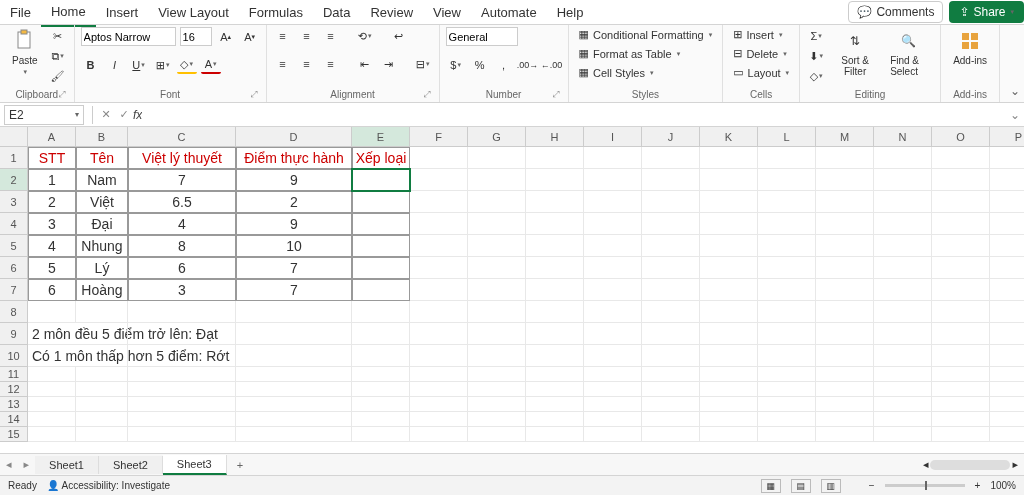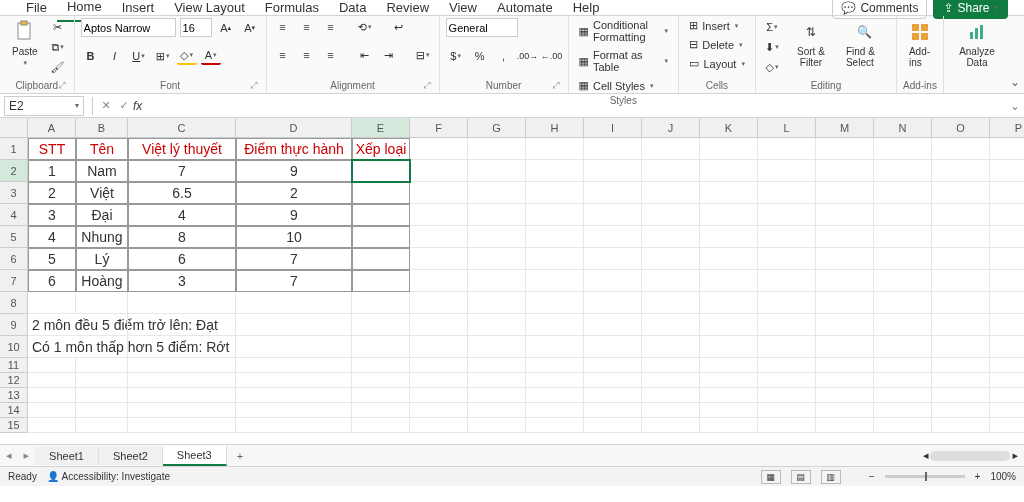--- a/index.html
+++ b/index.html
@@ -1,19 +1,19 @@
 <!DOCTYPE html>
 <html><head>
 <meta charset="utf-8">
 <style>
 * { box-sizing: border-box; margin: 0; padding: 0; font-family: "Segoe UI", Arial, sans-serif; }
 body { width: 1024px; height: 502px; background: #fff; overflow: hidden; font-size: 12px; color: #333; }
 
 
-.menubar { display: flex; align-items: center; height: 16px; padding: 0 16px; border-bottom: 1px solid #d4d4d4; }
+.menubar { display: flex; align-items: center; height: 25px; padding: 0 0; border-bottom: 1px solid #d4d4d4; }
 .menubar .menu-item { padding: 6px 10px; cursor: pointer; font-size: 13px; }
 .menubar .menu-item.active { border-bottom: 2px solid #107c41; }
 .menubar .spacer { flex: 1; }
 .comments-btn { display: flex; align-items: center; gap: 4px; border: 1px solid #ccc; border-radius: 4px; padding: 3px 8px; margin-right: 6px; cursor: pointer; font-size: 12px; }
 .share-btn { display: flex; align-items: center; gap: 4px; background: #107c41; color: #fff; border-radius: 4px; padding: 4px 10px; cursor: pointer; font-size: 12px; }
 
 
 .ribbon { display: flex; height: 78px; border-bottom: 1px solid #d4d4d4; background: #fafafa; }
 .ribbon-group { display: flex; flex-direction: column; border-right: 1px solid #e0e0e0; padding: 2px 6px 0; position: relative; }
 .ribbon-group .group-body { flex: 1; display: flex; align-items: flex-start; gap: 4px; }
@@ -293,35 +293,20 @@
               <rect x="2" y="11" width="7" height="7" fill="#e8a33d"></rect>
               <rect x="11" y="11" width="7" height="7" fill="#e8a33d"></rect>
             </svg>
           </div>
         <span class="btn-label">Add-ins</span>
       </div>
     </div>
     <div class="group-label"><span>Add-ins</span></div>
   </div>
 
-  <div class="ribbon-group" style="border-right:none">
-    <div class="group-body">
-      <div class="big-btn">
-        <div class="icon-box">
-            <svg width="20" height="20">
-              <rect x="3" y="10" width="3" height="7" fill="#4a8"></rect>
-              <rect x="8" y="6" width="3" height="11" fill="#4a8"></rect>
-              <rect x="13" y="3" width="3" height="14" fill="#4a8"></rect>
-            </svg>
-          </div>
-        <span class="btn-label" style="text-align:center;width:42px">Analyze Data</span>
-      </div>
-    </div>
-    <div class="group-label"></div>
-  </div>
   <div class="chevron-collapse">⌄</div>
 </div>
 
 <div class="formula-bar">
   <div class="namebox">
     <span>E2</span>
     <span class="dd2">▾</span>
   </div>
   <div class="fb-sep"></div>
   <div class="fb-btn">✕</div>

